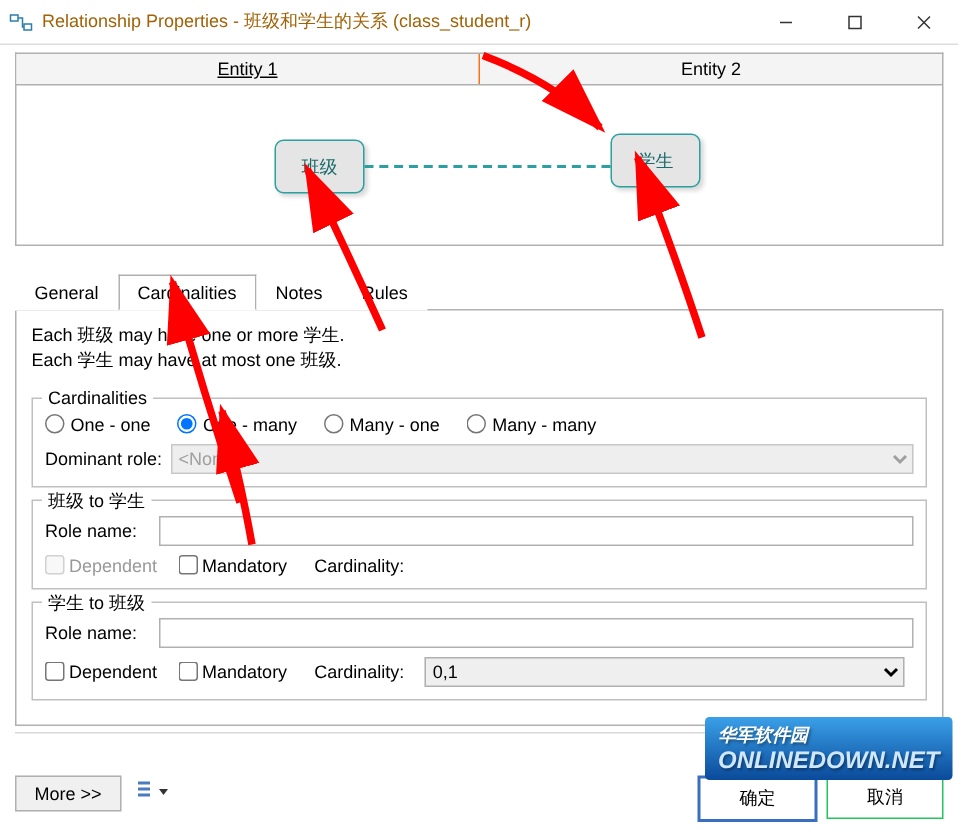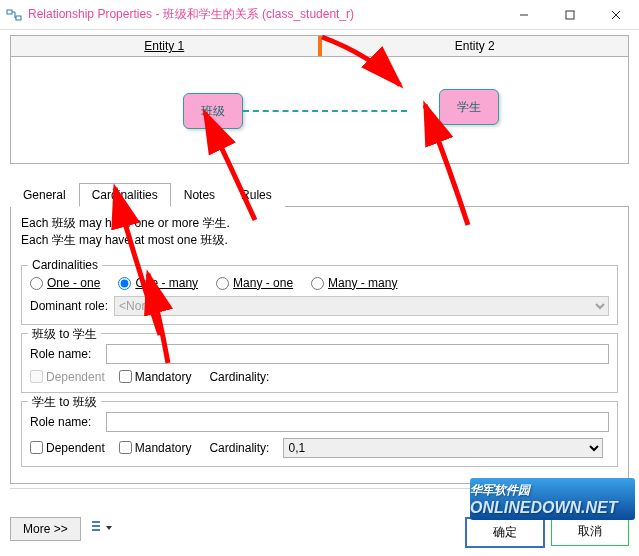--- a/index.html
+++ b/index.html
@@ -1,60 +1,60 @@
 <!DOCTYPE html>
 <html><head>
 <meta charset="utf-8">
 <style>
 * { box-sizing: border-box; font-family: "Microsoft YaHei", Tahoma, sans-serif; font-size: 12px; }
 body { margin: 0; background: #fff; width: 639px; height: 556px; overflow: hidden; position: relative; }
 .titlebar { height: 30px; background: #fff; border-bottom: 1px solid #ddd; display: flex; align-items: center; padding-left: 6px; }
 .titlebar .app-icon { width: 16px; height: 16px; margin-right: 6px; position: relative; }
 .titlebar .app-icon svg { width: 16px; height: 16px; }
-.titlebar .title { flex: 1; color: #ec4899; }
+.titlebar .title { flex: 1; color: #a16207; }
 .titlebar .winbtn { width: 46px; height: 30px; display: flex; align-items: center; justify-content: center; color: #333; }
 .winbtn svg { width: 10px; height: 10px; }
 .content { padding: 5px 10px 0 10px; }
 .entities-header { display: flex; border: 1px solid #b0b0b0; border-bottom: none; }
 .entities-header .ehcell { flex: 1; text-align: center; padding: 3px 0; background: #f4f4f4; }
-.entities-header .ehcell:first-child { border-right: 4px solid #f97316; text-decoration: underline; }
+.entities-header .ehcell:first-child { border-right: 1px solid #f97316; text-decoration: underline; }
 .diagram { border: 1px solid #b0b0b0; height: 108px; position: relative; background: #fff; }
-.entity-box { position: absolute; width: 60px; height: 36px; background: #f9a8d4; border: 1px solid #2aa0a0; border-radius: 6px; box-shadow: 2px 2px 3px rgba(0,0,0,0.15); display: flex; align-items: center; justify-content: center; color: #1a6a6a; }
+.entity-box { position: absolute; width: 60px; height: 36px; background: #e5e5e5; border: 1px solid #2aa0a0; border-radius: 6px; box-shadow: 2px 2px 3px rgba(0,0,0,0.15); display: flex; align-items: center; justify-content: center; color: #1a6a6a; }
 .entity1 { left: 172px; top: 36px; }
-.entity2 { left: 396px; top: 32px; margin-left: 32px; }
+.entity2 { left: 396px; top: 32px; }
 .rel-line { position: absolute; top: 53px; left: 232px; width: 164px; height: 0; border-top: 2px dashed #2aa0a0; }
 .tabs { display: flex; margin-top: 18px; border-bottom: 1px solid #b0b0b0; position: relative; }
 .tab { padding: 4px 12px; border: 1px solid transparent; border-bottom: none; cursor: pointer; position: relative; top: 1px; background: #fff; }
 .tab.active { border-color: #b0b0b0; border-bottom: 1px solid #fff; }
 .tabpanel { border: 1px solid #b0b0b0; border-top: none; padding: 8px 10px; }
 .desc { margin-bottom: 16px; line-height: 1.4; }
 .group { border: 1px solid #c0c0c0; margin-bottom: 8px; position: relative; padding: 10px 8px 8px 8px; }
 .group-title { position: absolute; top: -8px; left: 6px; background: #fff; padding: 0 4px; }
 .radios { display: flex; gap: 18px; margin-bottom: 6px; }
-.radio-opt { display: flex; align-items: flex-end; gap: 4px; text-decoration: underline; }
+.radio-opt { display: flex; align-items: flex-start; gap: 4px; }
 .radio-opt input { margin: 0; }
 .domrow { display: flex; align-items: center; gap: 6px; }
 .domrow .label { white-space: nowrap; }
 .domrow select { flex: 1; background: #e8e8e8; border: 1px solid #b0b0b0; height: 20px; color: #777; }
 .fieldrow { display: flex; align-items: center; gap: 6px; margin-bottom: 6px; }
 .fieldrow .label { width: 70px; }
 .fieldrow input[type=text] { flex: 1; border: 1px solid #b0b0b0; height: 20px; padding: 0 4px; }
 .checkrow { display: flex; align-items: center; gap: 14px; }
 .checkrow label { display: flex; align-items: center; gap: 3px; }
 .checkrow input[type=checkbox] { margin: 0; }
 .checkrow .card-label { margin-left: 4px; }
 .checkrow select { width: 320px; border: 1px solid #b0b0b0; height: 20px; }
 .disabled, .disabled * { color: #999; }
 .bottombar { position: absolute; bottom: 8px; left: 10px; right: 10px; display: flex; align-items: flex-start; gap: 6px; }
 .bottombar .more-btn { border: 1px solid #b0b0b0; background: #f0f0f0; padding: 4px 12px; }
 .bottombar .iconbtn { border: none; background: none; padding: 2px 4px; display: flex; align-items: center; }
 .bottombar .spacer { flex: 1; }
 .bottombar .mainbtn { border: 1px solid #22c55e; background: #fff; padding: 5px 26px; }
 .bottombar .mainbtn.ok { border: 2px solid #3a6fbf; margin-left: 27px; }
-.watermark { position: absolute; right: 4px; bottom: 36px; width: 165px; height: 42px; background: linear-gradient(180deg,#3aa0e8,#0a4a9a); border-radius: 3px; display: flex; align-items: center; justify-content: flex-start; color: #fff; font-weight: bold; font-size: 13px; font-style: italic; text-shadow: 1px 1px 2px rgba(0,0,0,0.4); }
+.watermark { position: absolute; right: 4px; bottom: 36px; width: 165px; height: 42px; background: linear-gradient(180deg,#3aa0e8,#0a4a9a); border-radius: 3px; display: flex; align-items: center; justify-content: center; color: #fff; font-weight: bold; font-size: 13px; font-style: italic; text-shadow: 1px 1px 2px rgba(0,0,0,0.4); }
 .watermark .sub { font-size: 16px; display: block; color: #cfe8ff; }
 .arrow { position: absolute; pointer-events: none; }
 .arrow svg { overflow: visible; }
 hr.sep { border: none; border-top: 1px solid #d8d8d8; margin: 4px 0 8px 0; }
 </style>
 </head>
 <body>
 
 <div class="titlebar">
   <span class="app-icon">

